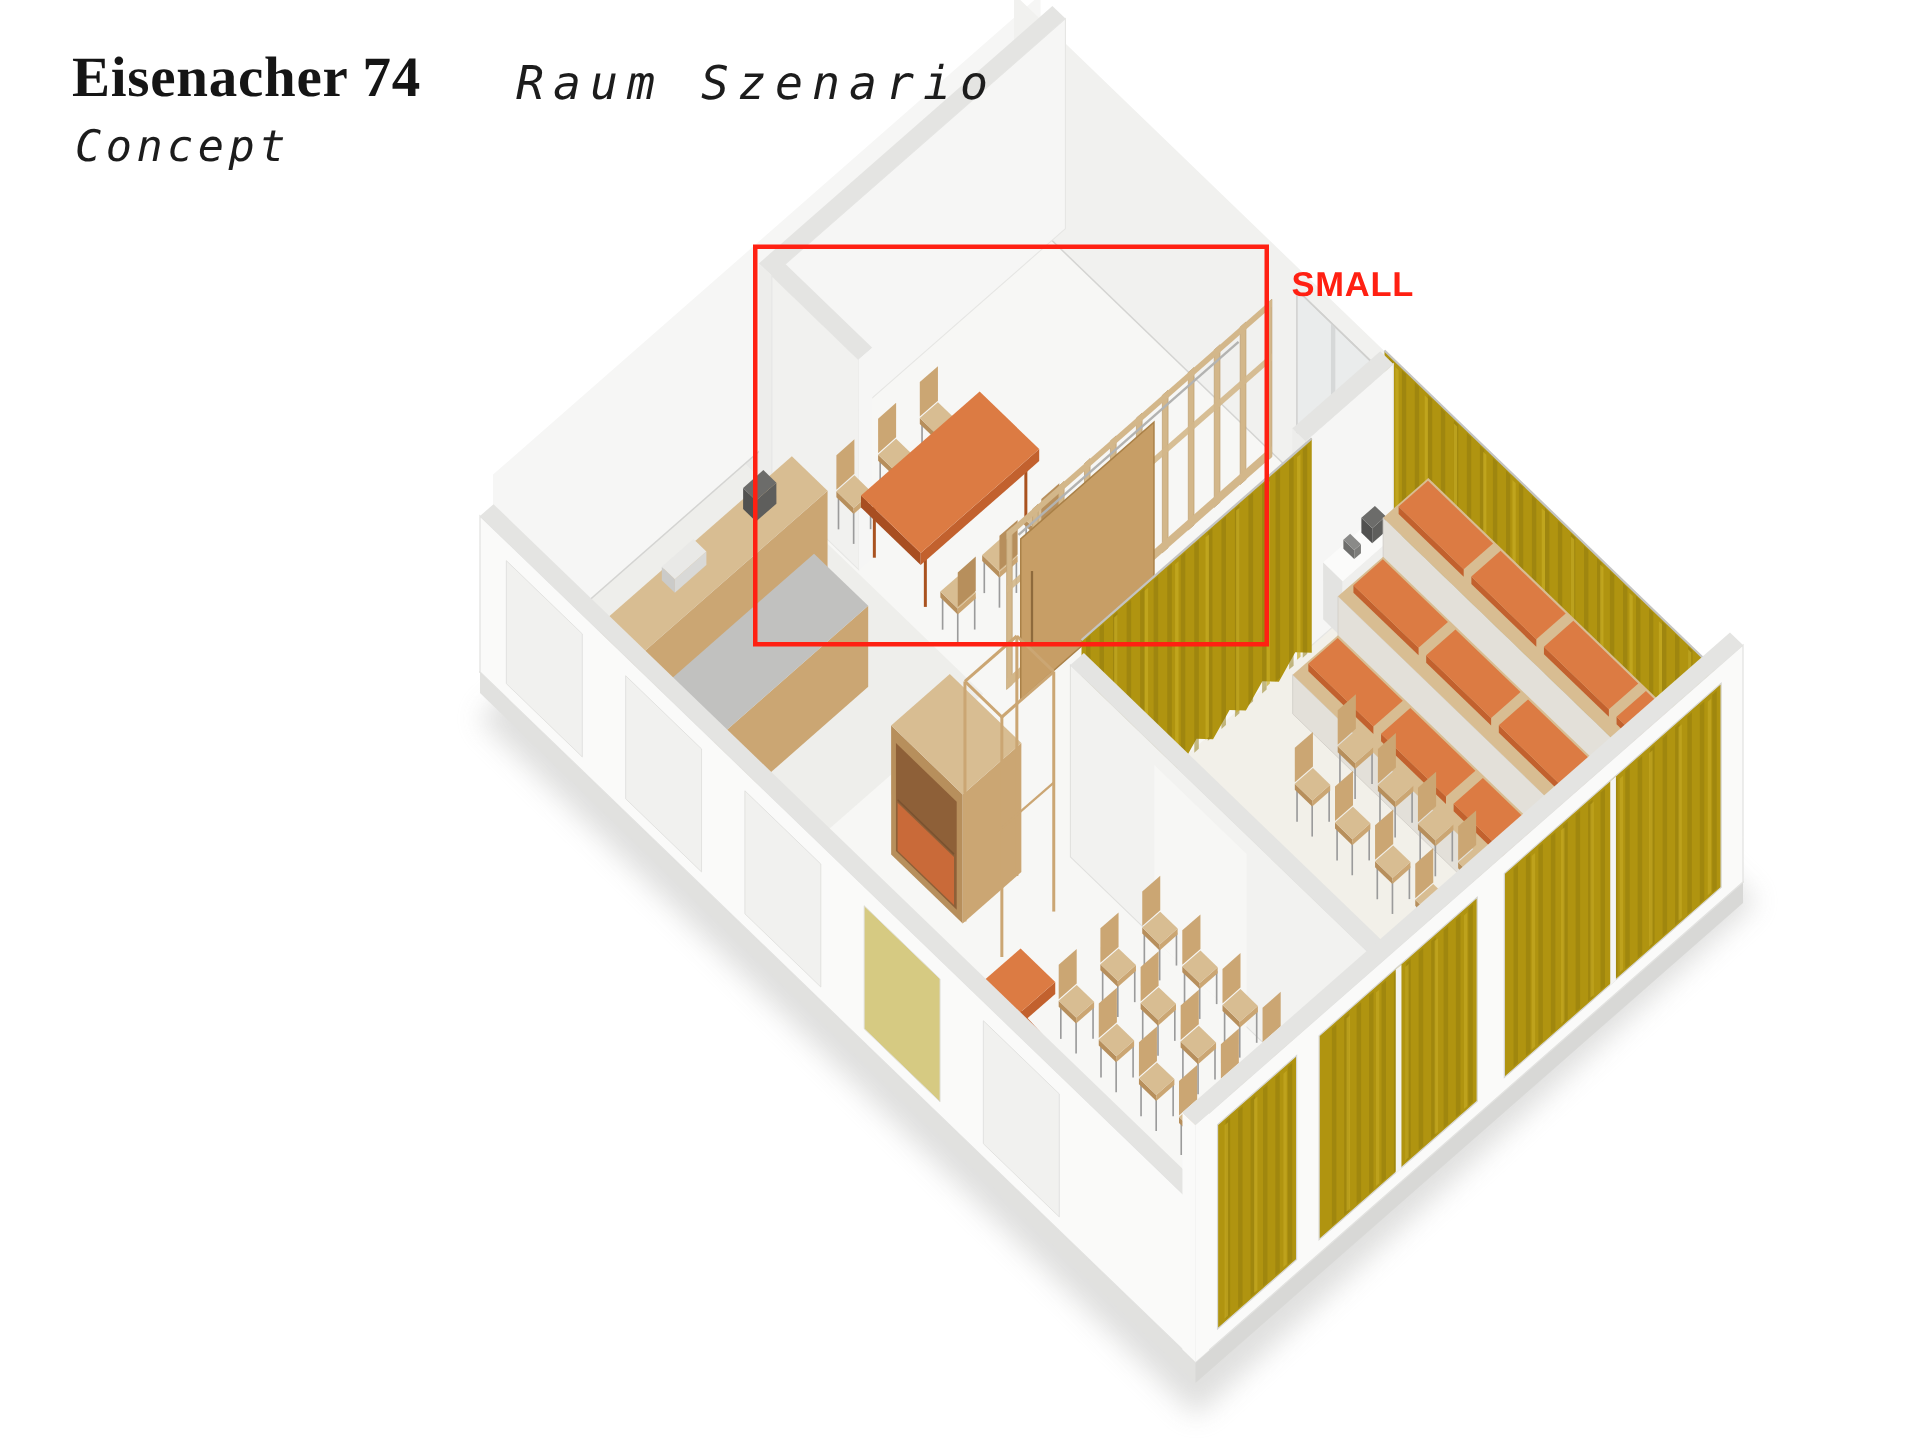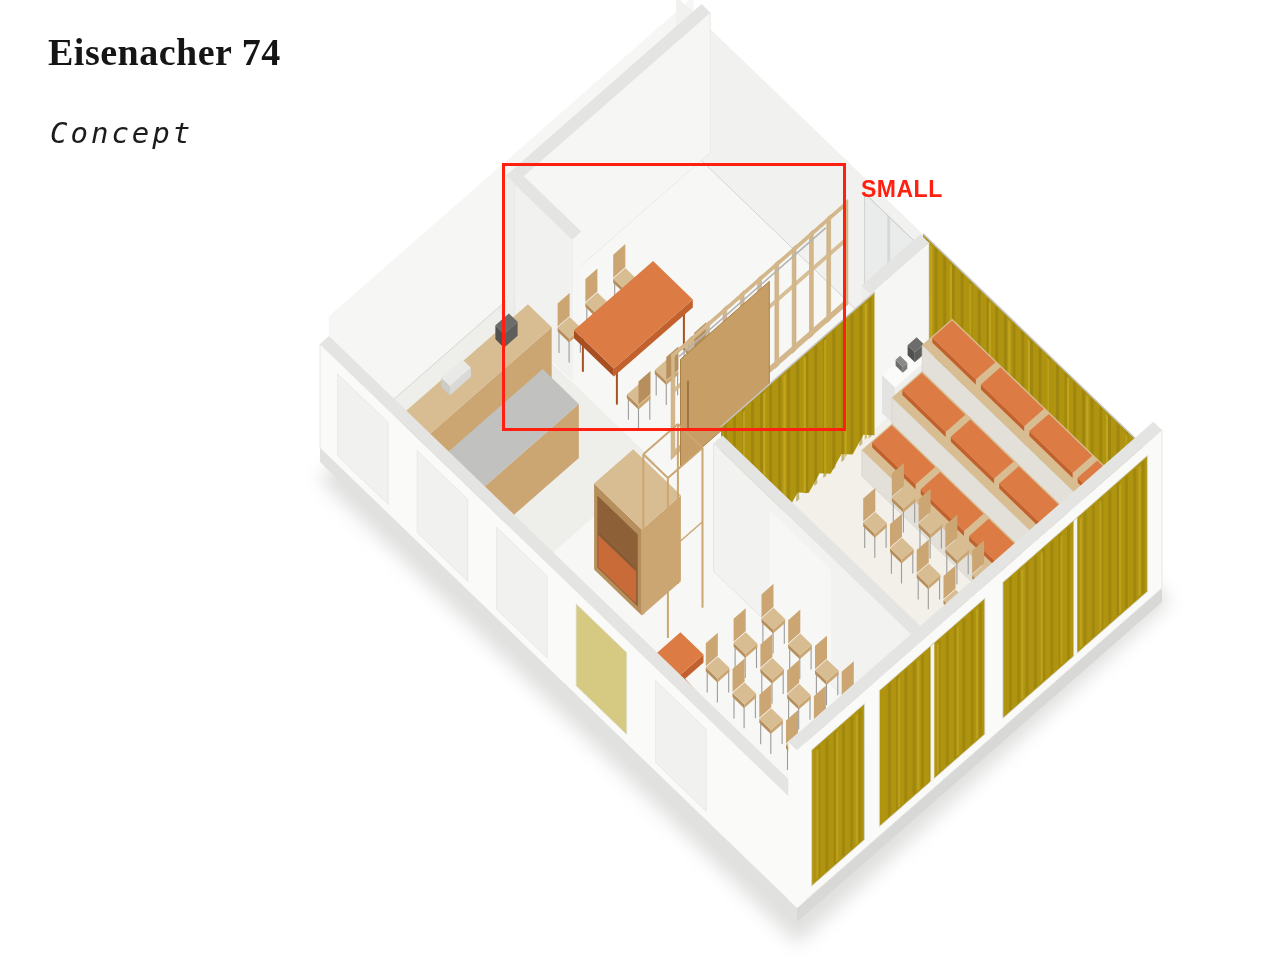--- a/index.html
+++ b/index.html
@@ -2,21 +2,21 @@
 <html><head>
 <meta charset="utf-8">
 <style>
   html,body{margin:0;padding:0;background:#ffffff;}
   .stage{position:relative;width:1280px;height:968px;background:#ffffff;overflow:hidden;
          font-family:"Liberation Sans",sans-serif;}
   .scene{position:absolute;left:0;top:0;}
   .title-project{position:absolute;left:48px;top:30px;font-family:"Liberation Serif",serif;
          font-weight:700;font-size:38px;letter-spacing:.5px;color:#151515;white-space:nowrap;}
   .title-subtitle{position:absolute;left:50px;top:80px;font-family:"DejaVu Sans Mono",monospace;
-         font-style:italic;font-size:29px;letter-spacing:3px;color:#1c1c1c;white-space:nowrap;margin-top:36px;}
+         font-style:italic;font-size:29px;letter-spacing:3px;color:#1c1c1c;white-space:nowrap;}
   .title-slide{position:absolute;left:344px;top:38px;font-family:"DejaVu Sans Mono",monospace;
          font-style:italic;font-size:31px;letter-spacing:6px;color:#1c1c1c;white-space:nowrap;}
   .hl-box{position:absolute;left:502px;top:163px;width:338px;height:262px;
          border:3px solid #ff2012;pointer-events:none;}
   .hl-label{position:absolute;left:861px;top:176px;font-weight:700;font-size:23px;
          letter-spacing:.5px;color:#ff2012;white-space:nowrap;}
 </style>
 </head>
 <body>
 
@@ -513,17 +513,18 @@
         <polygon points="818.7,877.2 816.4,879.2 816.4,750.2 818.7,748.2" fill="#c8ac24" stroke="none" opacity="0.6"></polygon>
         <polygon points="1153.3,421.7 1162.0,430.0 797.0,750.0 788.3,741.7" fill="#e4e4e2" stroke="none"></polygon>
         <polygon points="788.3,899.7 797.0,908.0 797.0,750.0 788.3,741.7" fill="#fafaf9" stroke="none"></polygon>
         <polygon points="806.0,900.1 797.0,908.0 797.0,750.0 806.0,742.1" fill="#fafaf9" stroke="none"></polygon>
         <polygon points="797.3,733.7 806.0,742.1 797.0,750.0 788.3,741.7" fill="#e4e4e2" stroke="none"></polygon>
       </g>
     </svg>
 
   <div class="title-project">Eisenacher 74</div>
   <div class="title-subtitle">Concept</div>
+  <div class="title-slide">Raum Szenario</div>
 
   <div class="hl-box" style="border-color: rgb(255, 32, 18);"></div>
   <div class="hl-label" style="color: rgb(255, 32, 18);">SMALL</div>
 
 </div>
 
 </body></html>

